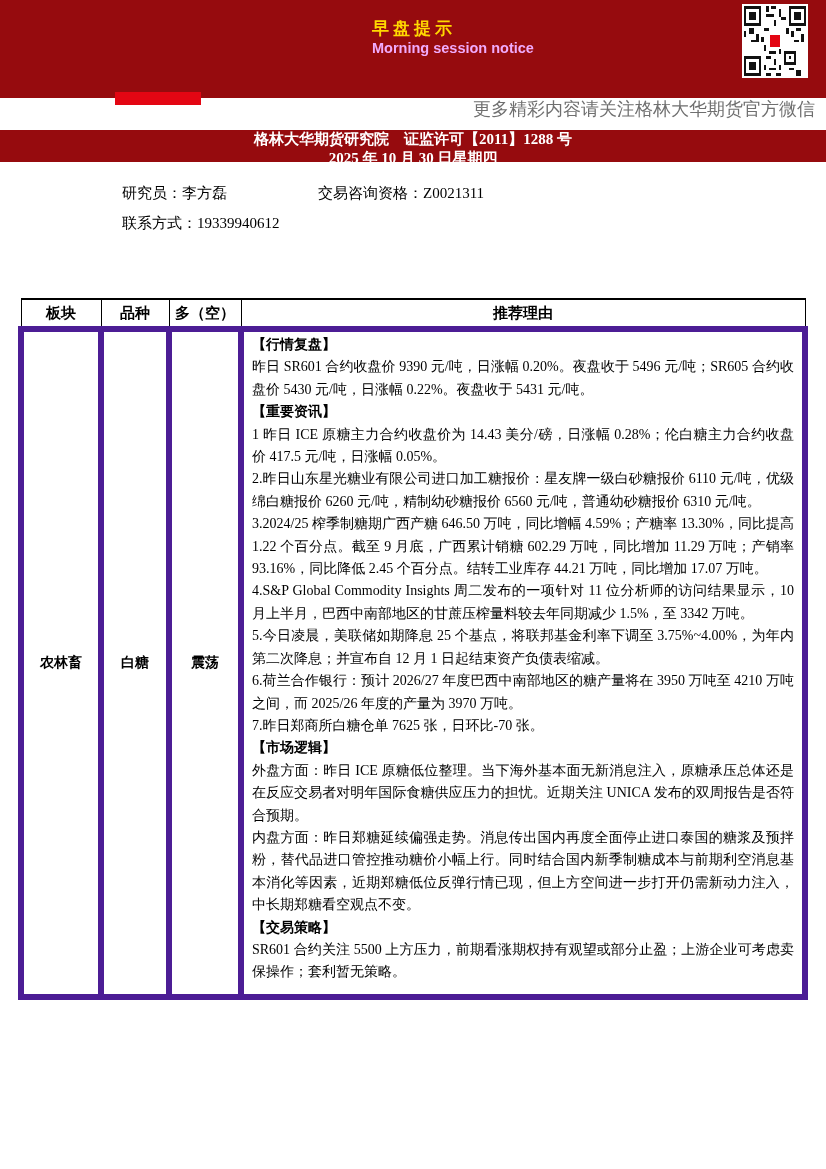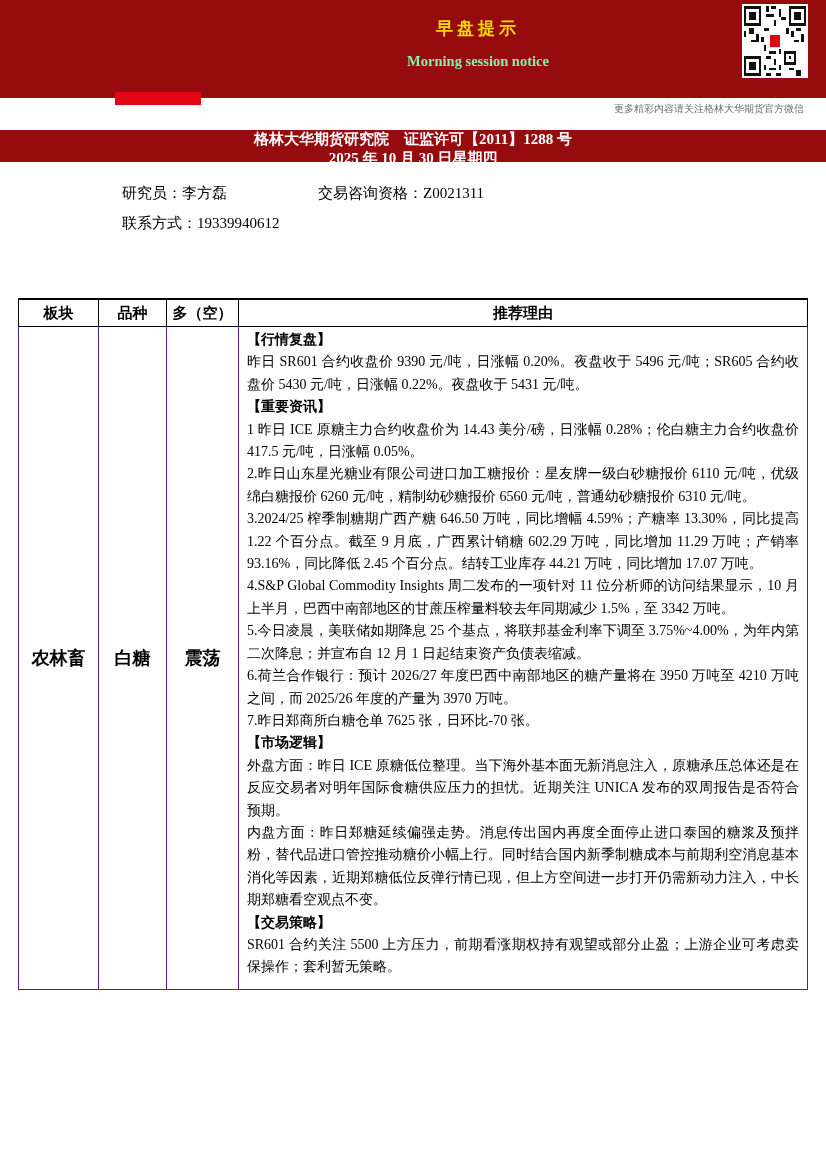--- a/index.html
+++ b/index.html
@@ -8,44 +8,44 @@
 
   
   .banner{position:relative;height:98px;background:var(--banner-red,#960B0E);}
   .logo-block{position:absolute;left:16px;top:11px;display:flex;}
   .logo-mark{width:68px;height:68px;flex:0 0 68px;}
   .logo-text{margin-left:14px;padding-top:17px;}
   .company-cn{font-size:21px;font-weight:bold;letter-spacing:2px;color:var(--gold,#E7AE1C);white-space:nowrap;}
   .company-en{margin-top:6px;font-size:10.5px;letter-spacing:.6px;color:#8E6F1A;
               font-family:"Liberation Sans","DejaVu Sans",sans-serif;white-space:nowrap;}
   .logo-redbar{position:absolute;left:115px;top:92px;width:86px;height:13px;background:var(--accent-red,#E30613);z-index:3;}
-  .banner-center{position:absolute;left:348px;top:17px;width:260px;text-align:center;}
+  .banner-center{position:absolute;left:372px;top:17px;width:260px;}
   .notice-cn{font-size:17px;font-weight:bold;letter-spacing:4px;color:var(--title-yellow,#FFD800);}
-  .notice-en{margin-top:13px;font-size:14.5px;font-weight:bold;color:#86efac;
-             font-family:Liberation Serif, serif;}
+  .notice-en{font-size:14.5px;font-weight:bold;color:#f0abfc;
+             font-family:Liberation Sans, sans-serif;}
   .qr{position:absolute;right:18px;top:4px;width:62px;height:70px;background:#fff;padding:2px;}
   .qr svg{display:block;width:100%;height:100%;}
 
-  .wechat-note{height:24px;line-height:22px;text-align:right;padding-right:22px;font-size:10px;color:#6F6F6F;}
+  .wechat-note{height:24px;line-height:22px;text-align:right;padding-right:11px;font-size:18px;color:#6F6F6F;}
 
   
   .subbar{margin-top:8px;height:32px;background:var(--banner-red,#960B0E);color:#fff;display:flex;
           justify-content:space-between;align-items:center;padding:0 24px;font-size:15px;font-weight:bold;flex-direction:column;}
 
   
   .researcher{margin:16px 0 0 122px;font-size:15px;}
   .researcher .line{line-height:30px;display:flex;}
   .researcher .f1{width:196px;}
   .researcher .f2{width:186px;}
 
   
   .rec-table{width:790px;margin:60px 4px 0 18px;border-collapse:collapse;table-layout:fixed;}
   .rec-table th{border:1px solid #000;border-top:2px solid #000;height:24px;font-size:15px;text-align:center;font-weight:bold;}
-  .rec-table td{border:1px solid #4c1d95;}
-  td.center-cell{text-align:center;font-weight:bold;font-size:18px;vertical-align:middle;}
+  .rec-table td{border:6px solid #4c1d95;}
+  td.center-cell{text-align:center;font-weight:bold;font-size:14px;vertical-align:middle;}
   td.reason-cell{padding:2px 8px 10px;font-size:14px;line-height:22.4px;text-align:justify;vertical-align:top;}
   .rb{margin:0;}
   .rb.heading{font-weight:bold;}
 </style>
 </head>
 <body>
 
 <div class="page">
 
   <header class="banner">

